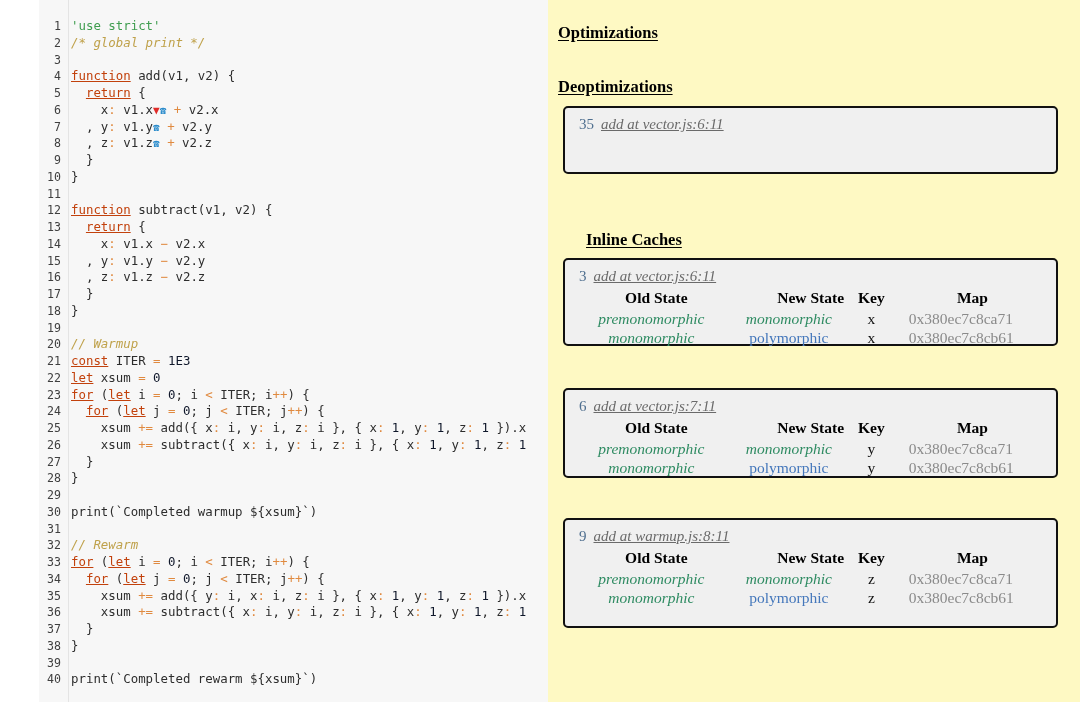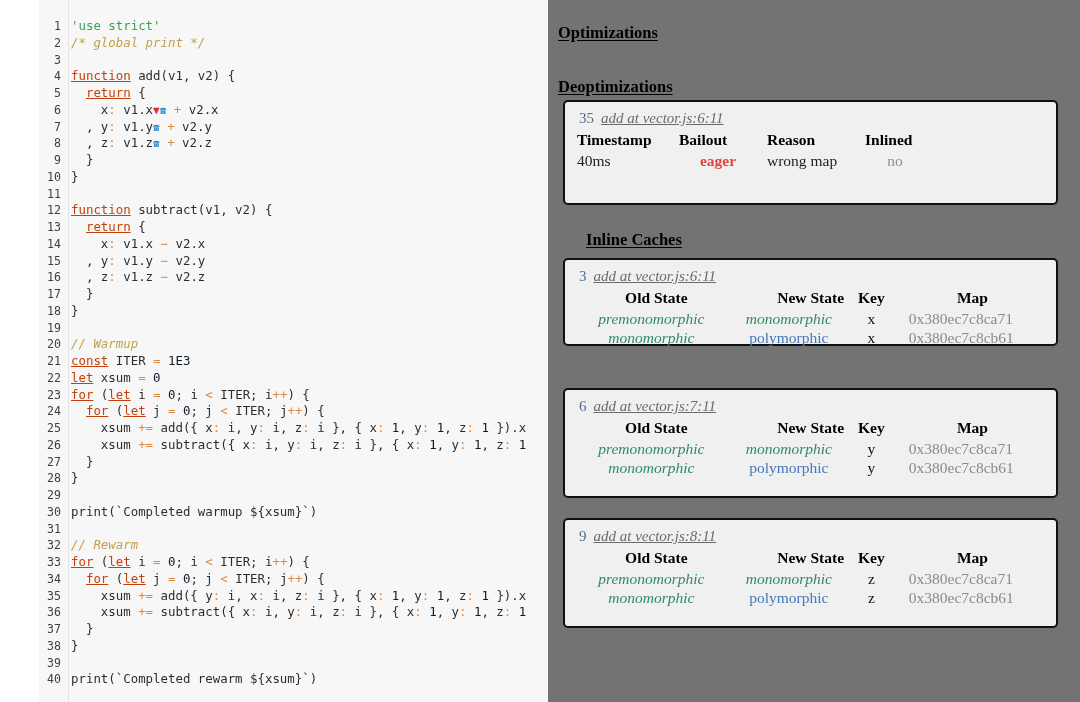--- a/index.html
+++ b/index.html
@@ -59,21 +59,21 @@
   .t-pln  { color: #2d2d2d; }
 
   .mk-deopt { color: #e02b28; font-size: 11px; }
   .mk-ic    { color: #2b8ccc; font-size: 11px; }
 
   
   #info-panel {
     position: absolute;
     left: 548px; top: 0;
     width: 532px; height: 702px;
-    background: #737373;
+    background: #fef9c3;
   }
   .section-head {
     position: absolute;
     left: 10px;
     font-family: "Liberation Serif", serif;
     font-size: 16.5px;
     font-weight: bold;
     color: #000000;
     text-decoration: underline;
     text-underline-offset: 2px;
@@ -85,23 +85,23 @@
 
   .card {
     position: absolute;
     left: 15px;
     width: 495px;
     background: #f0f0f0;
     border: 2px solid #111111;
     border-radius: 5px;
     box-sizing: border-box;
   }
-  #card-deopt { top: 100px; height: 105px; }
+  #card-deopt { top: 106px; height: 68px; }
   #card-ic-0  { top: 258px; height: 88px; }
-  #card-ic-1  { top: 388px; height: 110px; }
+  #card-ic-1  { top: 388px; height: 90px; }
   #card-ic-2  { top: 518px; height: 110px; }
 
   .card-title {
     position: absolute;
     left: 14px; top: 8px;
     white-space: nowrap;
     font-family: "Liberation Serif", serif;
     font-size: 15px;
   }
   .card-id {
@@ -171,38 +171,20 @@
   <div id="info-panel">
 
     <div class="section-head" id="head-opt">Optimizations</div>
 
     <div class="section-head" id="head-deopt">Deoptimizations</div>
 
     <div class="card" id="card-deopt">
       <div class="card-title">
         <span class="card-id">35</span><span class="card-link">add at vector.js:6:11</span>
       </div>
-      <table class="card-table" id="deopt-table">
-        <thead>
-          <tr>
-            <th class="c-ts">Timestamp</th>
-            <th class="c-bo">Bailout</th>
-            <th class="c-rs">Reason</th>
-            <th class="c-in">Inlined</th>
-          </tr>
-        </thead>
-        <tbody>
-          <tr>
-            <td class="v-ts">40ms</td>
-            <td class="v-bo">eager</td>
-            <td class="v-rs">wrong map</td>
-            <td class="v-in">no</td>
-          </tr>
-        </tbody>
-      </table>
     </div>
 
     <div class="section-head" id="head-ic">Inline Caches</div>
 
     <div class="card" id="card-ic-0">
         <div class="card-title"><span class="card-id">3</span><span class="card-link">add at vector.js:6:11</span></div>
         <table class="card-table ic-table">
           <thead>
             <tr>
               <th class="c-old">Old State</th>
@@ -248,21 +230,21 @@
             <tr>
               <td class="v-old"><span class="st-monomorphic">monomorphic</span></td>
               <td class="v-new"><span class="st-polymorphic">polymorphic</span></td>
               <td class="v-key">y</td>
               <td class="v-map">0x380ec7c8cb61</td>
             </tr>
           </tbody>
         </table>
       </div>
     <div class="card" id="card-ic-2">
-        <div class="card-title"><span class="card-id">9</span><span class="card-link">add at vector.js:8:11</span></div>
+        <div class="card-title"><span class="card-id">9</span><span class="card-link">add at warmup.js:8:11</span></div>
         <table class="card-table ic-table">
           <thead>
             <tr>
               <th class="c-old">Old State</th>
               <th class="c-new">New State</th>
               <th class="c-key">Key</th>
               <th class="c-map">Map</th>
             </tr>
           </thead>
           <tbody>

